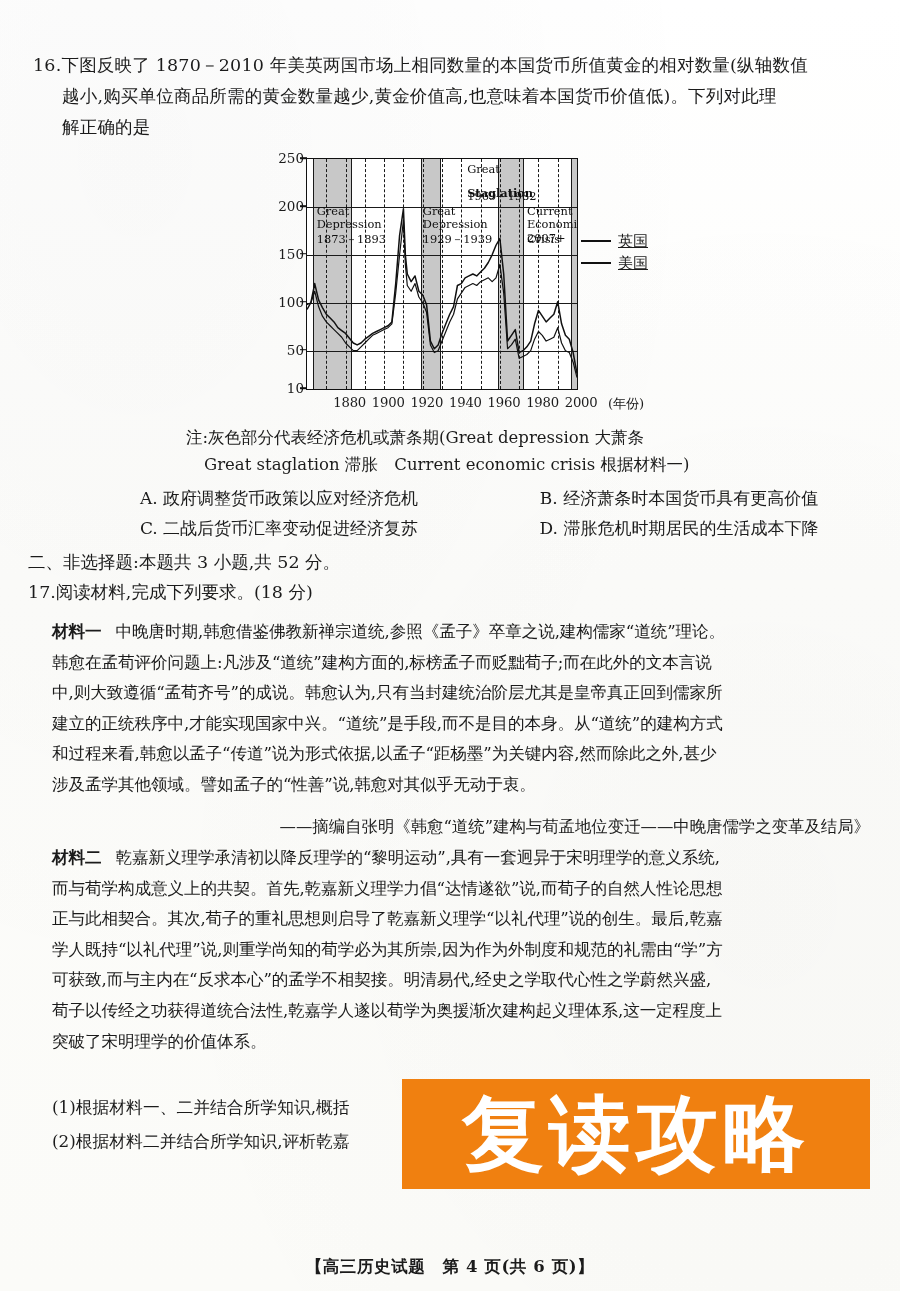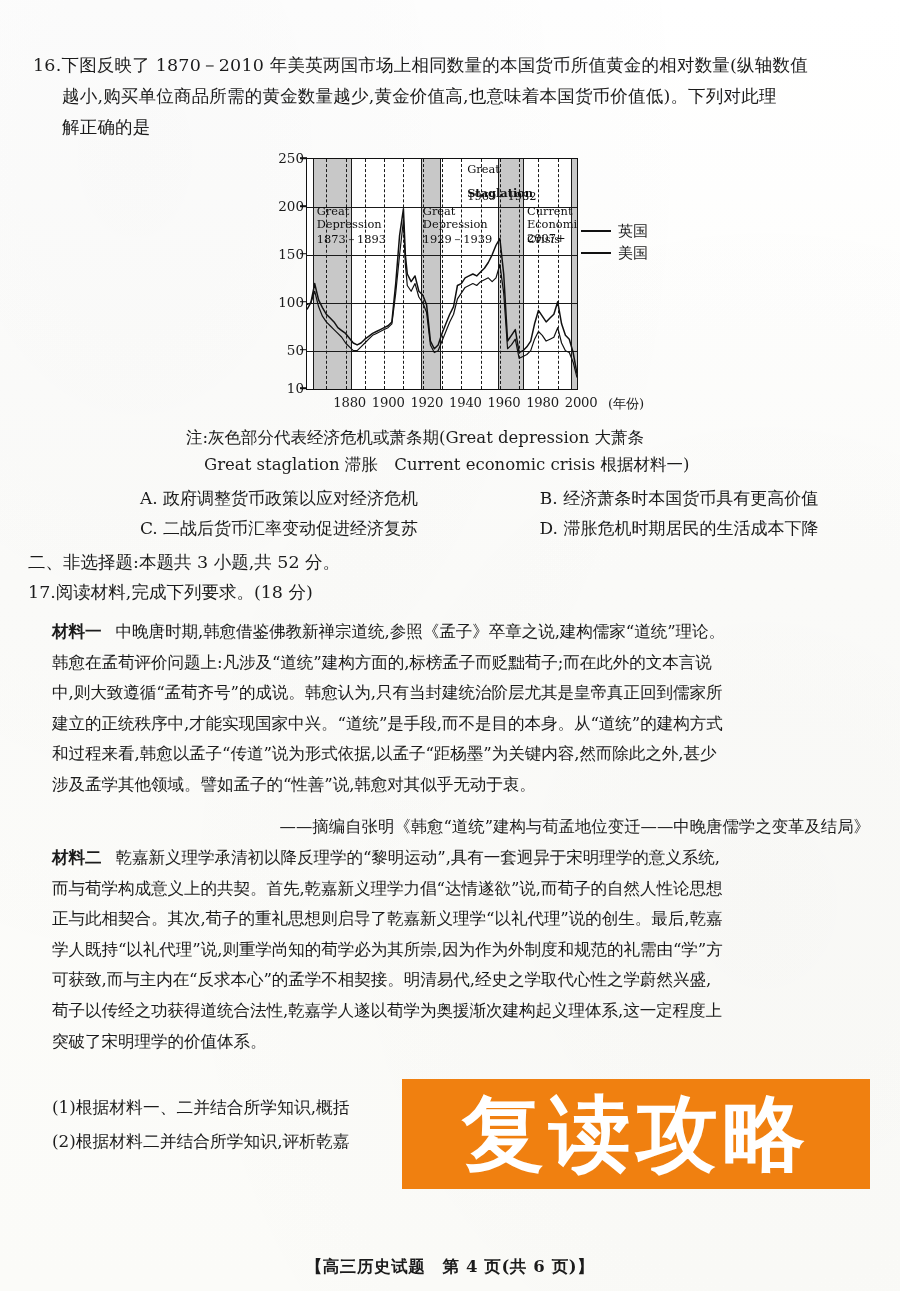--- a/index.html
+++ b/index.html
@@ -99,23 +99,24 @@
   .ann {
     position: absolute;
     font-family: "DejaVu Serif", "Liberation Serif", serif;
     font-size: 11.4px;
     line-height: 12.6px;
     color: #101010;
     white-space: nowrap;
   }
   .legend {
     position: absolute;
-    left: 303px; top: 68px;
+    left: 303px; top: 78px;
     font-size: 15px;
     line-height: 22px;
+    text-decoration: underline;
   }
   .legend-row { display: flex; align-items: center; gap: 7px; }
   .legend-swatch {
     display: inline-block;
     width: 30px; height: 2px;
     background: #111;
   }
   .legend-label { font-family: "DejaVu Sans", "Liberation Sans", sans-serif; font-size: 15px; }
 
   

